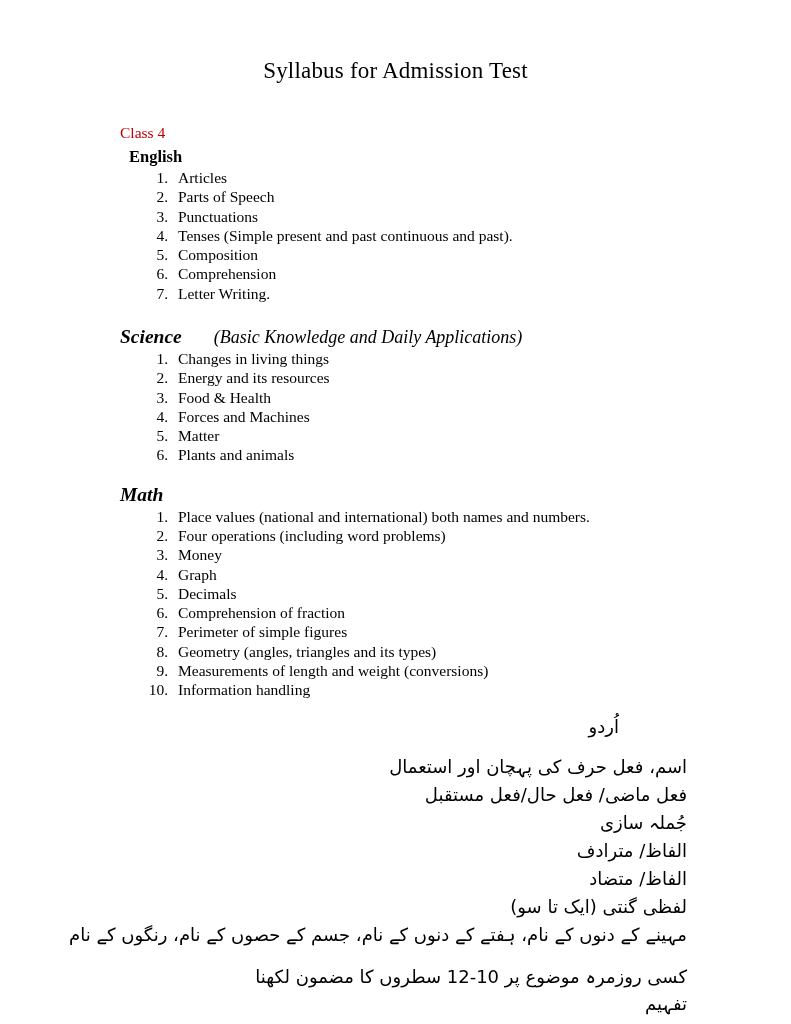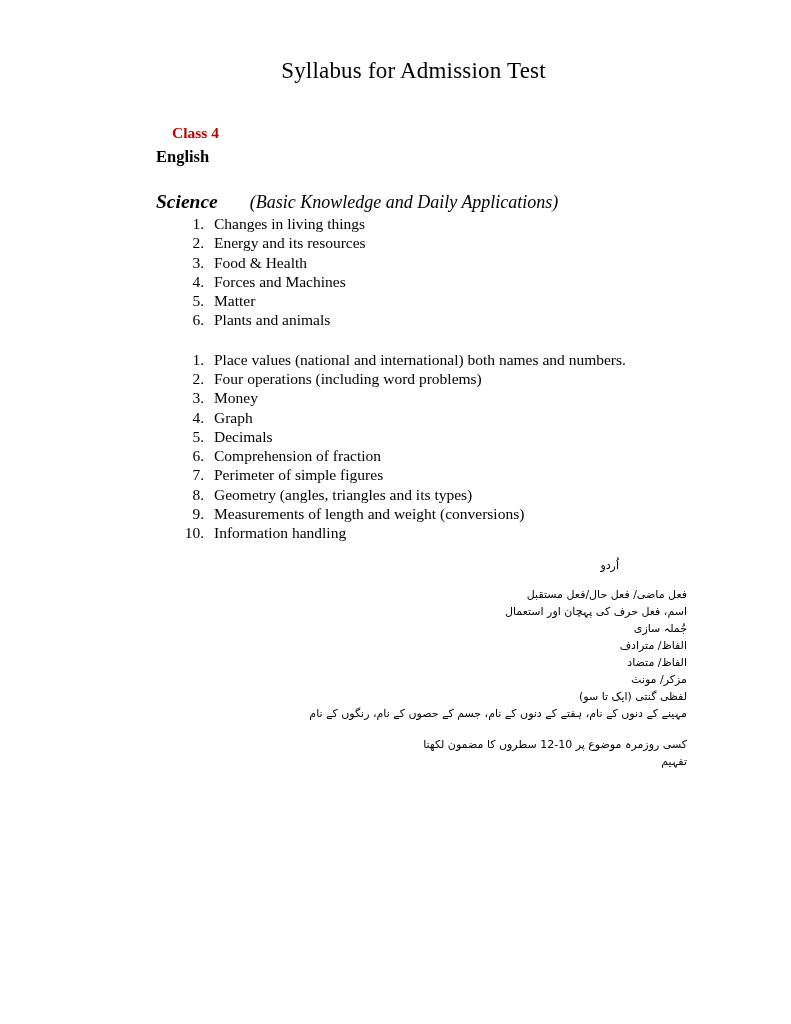--- a/index.html
+++ b/index.html
@@ -12,44 +12,44 @@
     height: 1024px;
     font-family: "Liberation Serif", "DejaVu Serif", serif;
     color: #000000;
     position: relative;
     overflow: hidden;
   }
   .page {
     width: 791px;
     height: 792px;
     box-sizing: border-box;
-    padding: 40px 62px 40px 98px;
+    padding: 40px 62px 40px 62px;
     position: relative;
   }
   .doc-title {
     text-align: center;
     font-size: 23px;
     font-weight: normal;
     margin: 18px 0 0 0;
     letter-spacing: 0.2px;
   }
   .content {
     margin-top: 40px;
     padding-left: 58px;
   }
   .class-label {
     color: #c00000;
-    font-weight: bold;
+    font-weight: normal;
     font-size: 15.5px;
-    margin: 0 0 5px 16px;
+    margin: 0 0 5px 0;
   }
   .subject-en {
     font-weight: bold;
     font-size: 16.5px;
-    margin: 0 0 2px 0;
+    margin: 0 0 2px 9px;
   }
   .subject-big {
     font-weight: bold;
     font-size: 19.5px;
     margin: 0;
     display: flex;
     align-items: baseline;
     font-style: italic;
   }
   .subject-big .subtitle {
@@ -69,21 +69,21 @@
   }
   .gap-lg { height: 22px; }
   .gap-md { height: 18px; }
 
   .urdu-block {
     margin-top: 14px;
     direction: rtl;
     text-align: right;
     padding-right: 42px;
     font-family: "DejaVu Sans", "Liberation Sans", sans-serif;
-    font-size: 11px;
+    font-size: 18px;
     line-height: 1.55;
     color: #000;
   }
   .urdu-heading {
     margin-bottom: 12px;
     padding-right: 68px;
   }
   .urdu-line { white-space: nowrap; }
   .urdu-gap { height: 14px; }
 </style>
@@ -92,59 +92,70 @@
 
 <div class="page">
 
   <h1 class="doc-title">Syllabus for Admission Test</h1>
 
   <div class="content">
 
     <div class="class-label">Class 4</div>
 
     <div class="subject-en">English</div>
+    <ol class="items">
+      <li>Articles</li>
+      <li>Parts of Speech</li>
+      <li>Punctuations</li>
+      <li>Tenses (Simple present and past continuous and past).</li>
+      <li>Composition</li>
+      <li>Comprehension</li>
+      <li>Letter Writing.</li>
+    </ol>
 
     <div class="gap-lg"></div>
 
     <div class="subject-big">
       <span>Science</span>
       <span class="subtitle">(Basic Knowledge and Daily Applications)</span>
     </div>
     <ol class="items">
       <li>Changes in living things</li>
       <li>Energy and its resources</li>
       <li>Food &amp; Health</li>
       <li>Forces and Machines</li>
       <li>Matter</li>
       <li>Plants and animals</li>
     </ol>
 
     <div class="gap-md"></div>
 
+    <div class="subject-big">
+      <span>Math</span>
+    </div>
     <ol class="items">
       <li>Place values (national and international)  both names and numbers.</li>
       <li>Four operations (including word problems)</li>
       <li>Money</li>
       <li>Graph</li>
       <li>Decimals</li>
       <li>Comprehension of fraction</li>
       <li>Perimeter of simple figures</li>
       <li>Geometry (angles, triangles and its types)</li>
       <li>Measurements of length and weight (conversions)</li>
       <li>Information handling</li>
     </ol>
 
     <div class="urdu-block">
       <div class="urdu-heading">اُردو</div>
+      <div class="urdu-line">اسم، فعل حرف کی پہچان اور استعمال</div>
       <div class="urdu-line">فعل ماضی/ فعل حال/فعل مستقبل</div>
-      <div class="urdu-line">اسم، فعل حرف کی پہچان اور استعمال</div>
       <div class="urdu-line">جُملہ سازی</div>
       <div class="urdu-line">الفاظ/ مترادف</div>
       <div class="urdu-line">الفاظ/ متضاد</div>
-      <div class="urdu-line">مزکر/ مونث</div>
       <div class="urdu-line">لفظی گنتی (ایک تا سو)</div>
       <div class="urdu-line">مہینے کے دنوں کے نام، ہفتے کے دنوں کے نام، جسم کے حصوں کے نام، رنگوں کے نام</div>
       <div class="urdu-gap"></div>
       <div class="urdu-line">کسی روزمرہ موضوع پر 10-12 سطروں کا مضمون لکھنا</div>
       <div class="urdu-line">تفہیم</div>
     </div>
 
   </div>
 </div>
 

